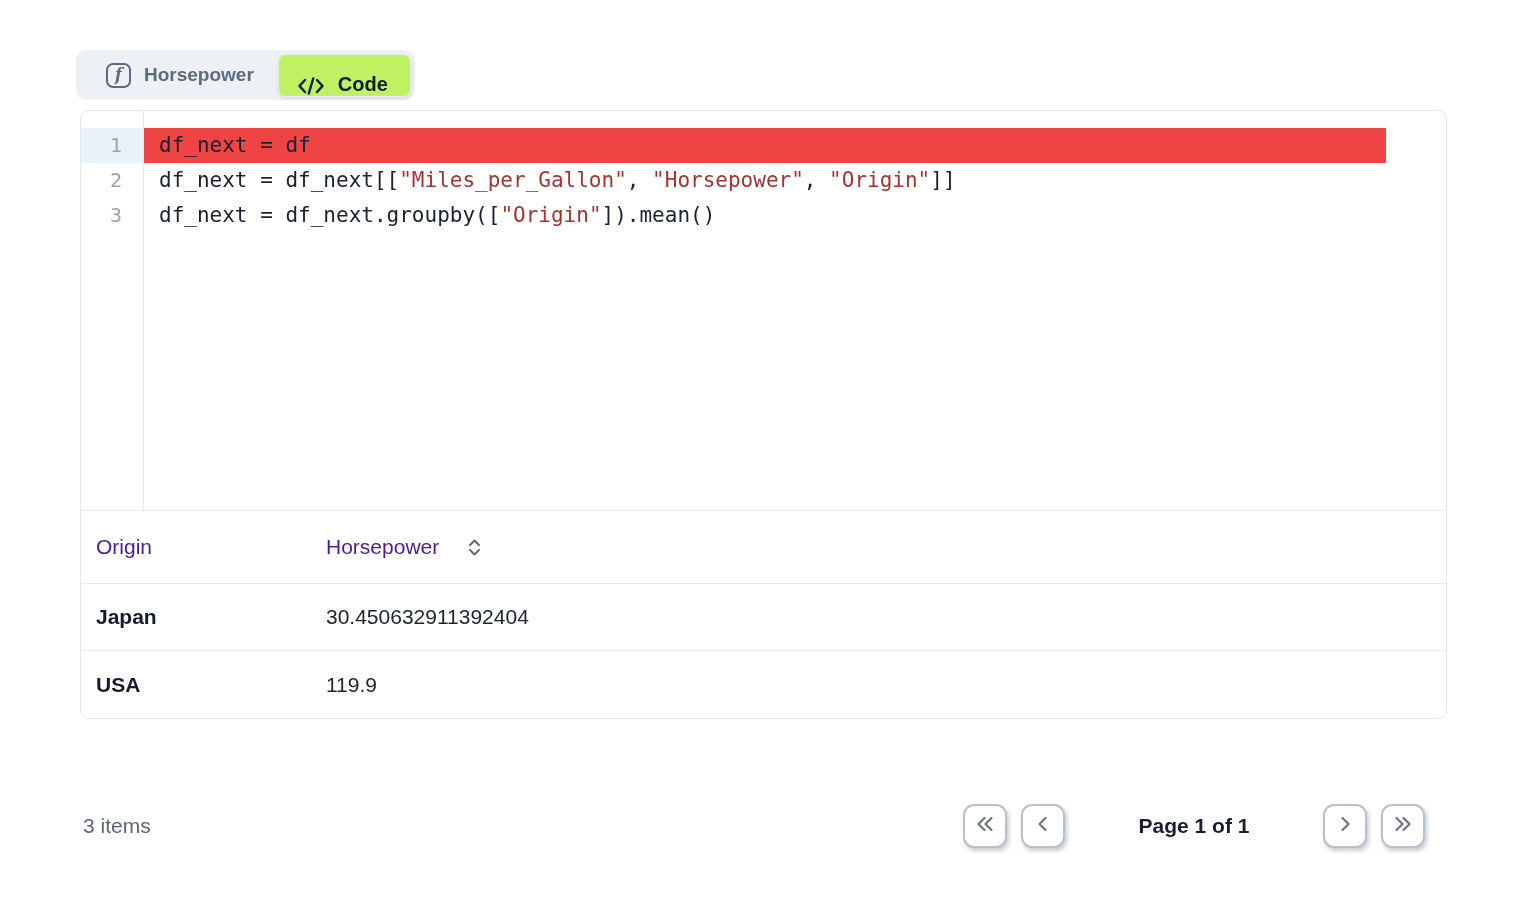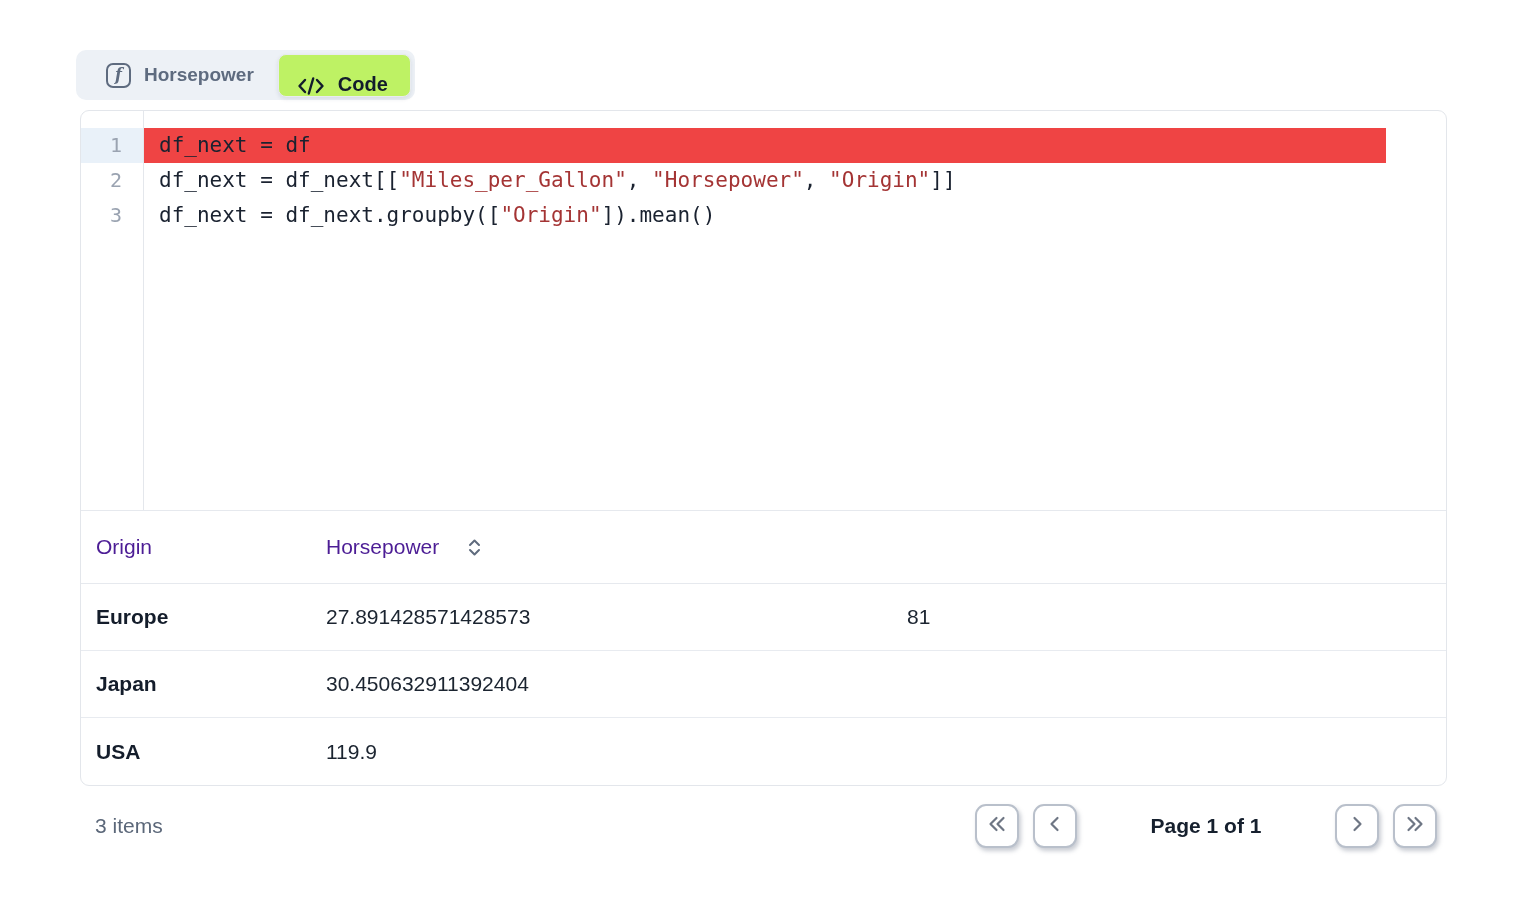--- a/index.html
+++ b/index.html
@@ -58,21 +58,21 @@
   .trow, .thead { display: grid; grid-template-columns: 230px 581px 1fr; align-items: center; padding-left: 15px; }
   .thead { height: 73px; border-bottom: 1px solid #e6e9ee; color: #4c1d95; font-size: 21px; }
   .th { display: flex; align-items: center; gap: 27px; }
   .sort-icon { display: inline-flex; color: #5f6b7d; }
   .trow { height: 67px; border-bottom: 1px solid #e8ebf0; font-size: 21px; color: #1b2430; }
   .trow:last-child { border-bottom: none; }
   .cell-key { font-weight: 700; color: #141d2b; }
 
   
   .footer {
-    position: absolute; left: 80px; top: 800px; width: 1367px; height: 52px;
+    position: absolute; left: 68px; top: 800px; width: 1367px; height: 52px;
     display: flex; align-items: center; justify-content: space-between;
     padding: 0 10px 0 15px;
   }
   .items-count { color: #5b6779; font-size: 21px; }
   .pager { display: flex; align-items: center; gap: 14px; }
   .pg-btn {
     width: 44px; height: 44px; background: #ffffff;
     border: 2px solid #b9c0cb; border-radius: 11px;
     display: flex; align-items: center; justify-content: center;
     box-shadow: 2px 3px 4px rgba(100,110,130,0.35);
@@ -129,25 +129,20 @@
         <span class="sort-icon">
           <svg width="17" height="19" viewBox="0 0 17 19" fill="none" stroke="#5f6b7d" stroke-width="2" stroke-linecap="round" stroke-linejoin="round">
             <polyline points="4,7 8.5,2.5 13,7"></polyline>
             <polyline points="4,12 8.5,16.5 13,12"></polyline>
           </svg>
         </span>
       </div>
     </div>
 
     <div class="trow">
-      <div class="cell-key">Europe</div>
-      <div>27.891428571428573</div>
-      <div>81</div>
-    </div>
-    <div class="trow">
       <div class="cell-key">Japan</div>
       <div>30.450632911392404</div>
     </div>
     <div class="trow">
       <div class="cell-key">USA</div>
       <div>119.9</div>
     </div>
   </div>
 
   <div class="footer">

